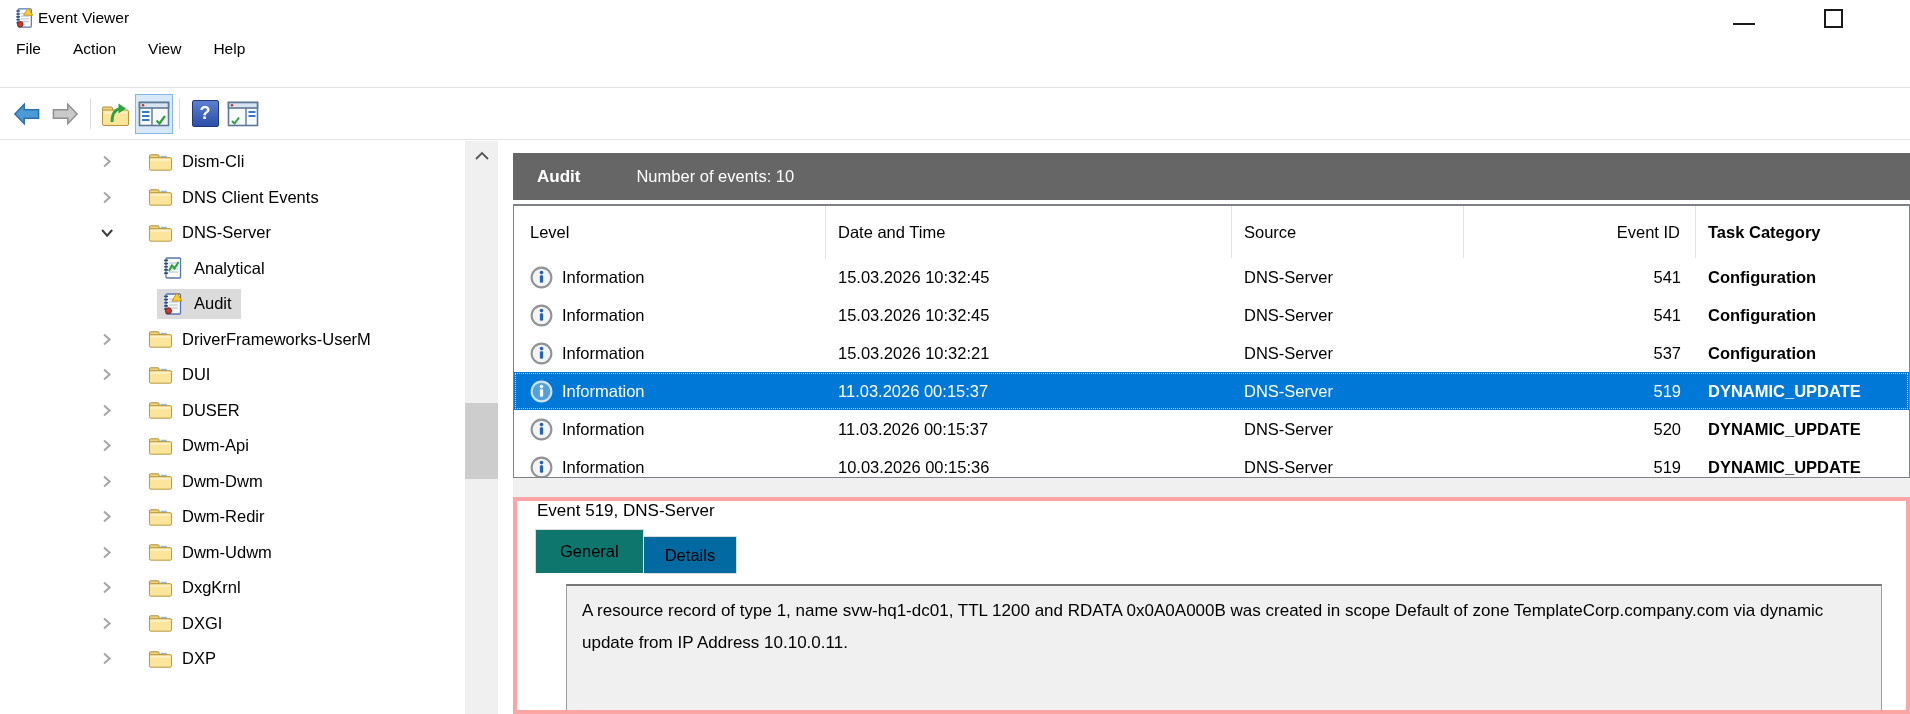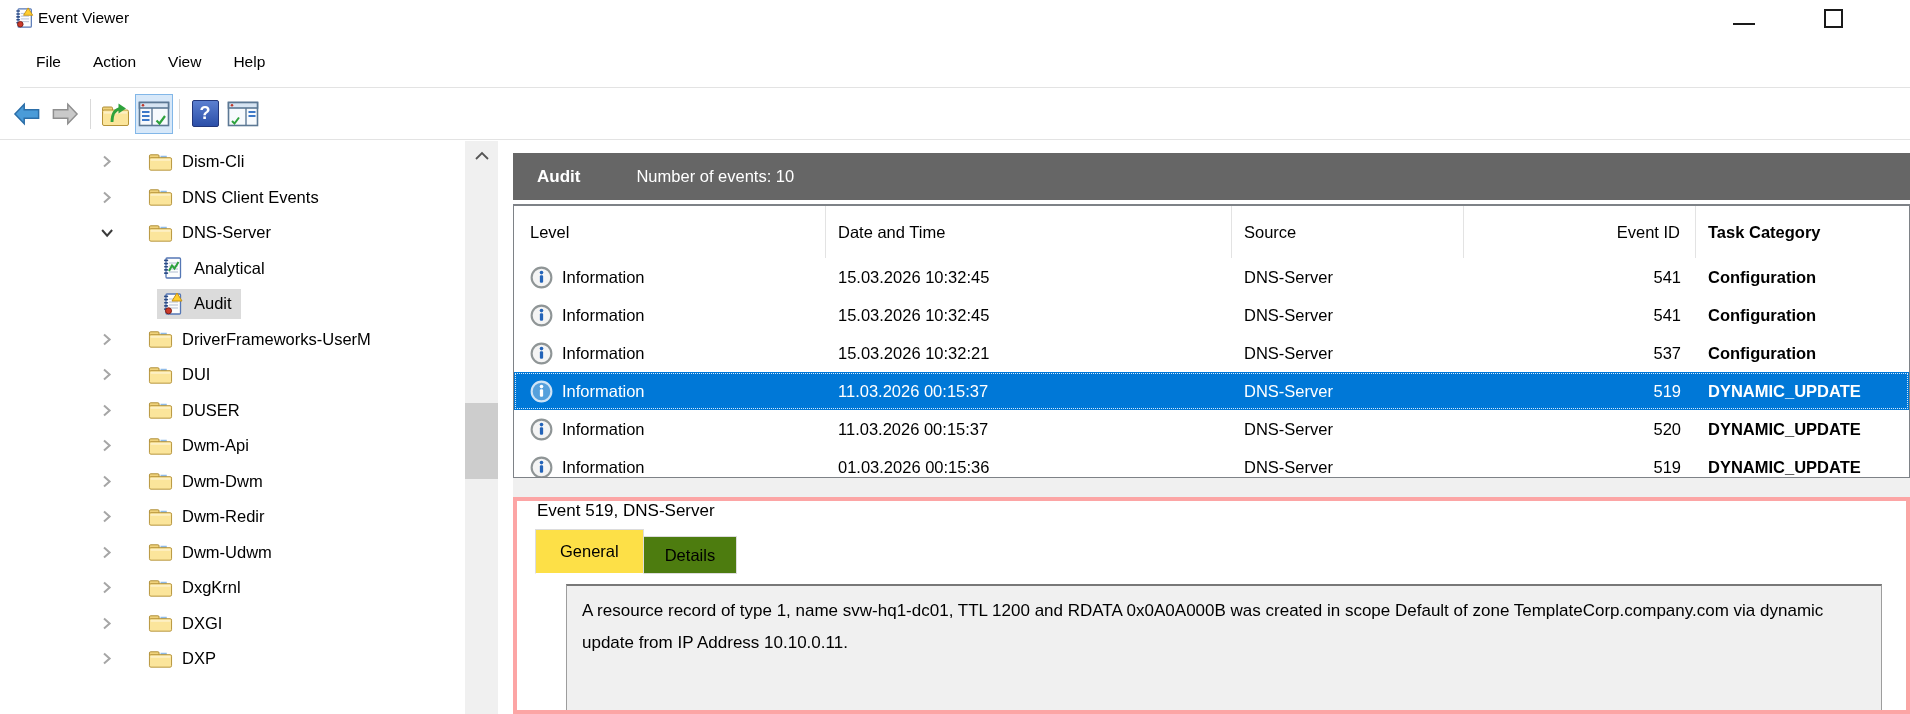--- a/index.html
+++ b/index.html
@@ -7,21 +7,21 @@
     font-family:"Liberation Sans", sans-serif; color:#000; }
 
   
   .titlebar { height:36px; display:flex; align-items:center; padding-left:13px; gap:3px; position:relative; }
   .app-icon svg { width:22px; height:22px; display:block; }
   .win-title { font-size:15.5px; }
   .win-min { position:absolute; left:1733px; top:23px; width:22px; height:2px; background:#1a1a1a; cursor:pointer; }
   .win-max { position:absolute; left:1824px; top:9px; width:19px; height:19px; border:2px solid #1a1a1a; cursor:pointer; }
 
   
-  .menubar { height:52px; display:flex; align-items:center; padding-left:14px; border-bottom:1px solid #e3e3e3;margin-left:20px; }
+  .menubar { height:52px; display:flex; align-items:flex-start; padding-left:14px; border-bottom:1px solid #e3e3e3; }
   .menu-item { font-size:15.5px; margin-right:28px; padding:4px 2px; cursor:default; }
 
   
   .toolbar { height:52px; display:flex; align-items:center; padding-left:8px; border-bottom:1px solid #e3e3e3; }
   .tb-btn { width:38px; height:40px; display:flex; align-items:center; justify-content:center; border:1px solid transparent; }
   .tb-btn svg { display:block; }
   .tb-btn.active { background:#d7e8f9; border:1px solid #82b7e8; }
   .tb-sep { width:1px; height:30px; background:#d9d9d9; margin:0 6px; }
   .help-badge { width:27px; height:27px; background:linear-gradient(#5b7fd0,#2c4fa8); border:1px solid #22367a;
     color:#fff; font-weight:bold; font-size:18px; display:flex; align-items:center; justify-content:center; border-radius:2px; }
@@ -80,23 +80,23 @@
   .trow.selected .ii-ring { fill:#55a0dc; stroke:#cfe4f6; }
   .trow.selected .ii-glyph { fill:#fff; }
 
   .h-splitter { height:19px; background:#f0f0f0; flex:0 0 auto; }
 
   
   .preview { flex:1 1 auto; border:4px solid #fca5a5; background:#fff; display:flex; flex-direction:column; overflow:hidden; }
   .preview-title { height:53px; display:flex; align-items:center; padding-left:20px; font-size:17px; }
   .preview-divider { height:2px; background:#909090; margin:0 5px 0 18px; }
   .tabs { display:flex; align-items:flex-end; padding-left:18px; margin-top:7px; height:46px; flex:0 0 auto; }
-  .tab { font-size:16.5px; height:38px; padding:0 21px; display:flex; align-items:center; background:#4d7c0f;
+  .tab { font-size:16.5px; height:38px; padding:0 21px; display:flex; align-items:center; background:#0369a1;
     border:1px solid #dcdcdc; margin-right:-1px; cursor:pointer; }
-  .tab.active { background:#fde047; height:45px; border-bottom-color:#fff; padding:4px 24px; position:relative; z-index:2; }
+  .tab.active { background:#0f766e; height:45px; border-bottom-color:#fff; padding:4px 24px; position:relative; z-index:2; }
   .tab-content { flex:1; padding:10px 24px 0 49px; }
   .desc-box { border:1px solid #9d9d9d; border-top:2px solid #787878; background:#f0f0f0; height:230px;
     padding:9px 15px; font-size:17px; line-height:32px; }
 </style>
 </head>
 <body>
 
 <div class="titlebar">
   <span class="app-icon">
     <svg viewBox="0 0 24 24">
@@ -631,21 +631,21 @@
             <span class="td col-level">
               <span class="info-icon">
                 <svg viewBox="0 0 24 24">
                   <circle class="ii-ring" cx="12" cy="12" r="10.3"></circle>
                   <circle class="ii-glyph" cx="12" cy="6.9" r="1.9"></circle>
                   <rect class="ii-glyph" x="10.3" y="9.7" width="3.4" height="7.9" rx="1.2"></rect>
                 </svg>
               </span>
               <span>Information</span>
             </span>
-            <span class="td col-date">01.03.2026 00:15:36</span>
+            <span class="td col-date">10.03.2026 00:15:36</span>
             <span class="td col-source">DNS-Server</span>
             <span class="td col-eventid">519</span>
             <span class="td col-task">DYNAMIC_UPDATE</span>
           </div>
         </div>
     </div>
 
     <div class="h-splitter"></div>
 
     <div class="preview">

